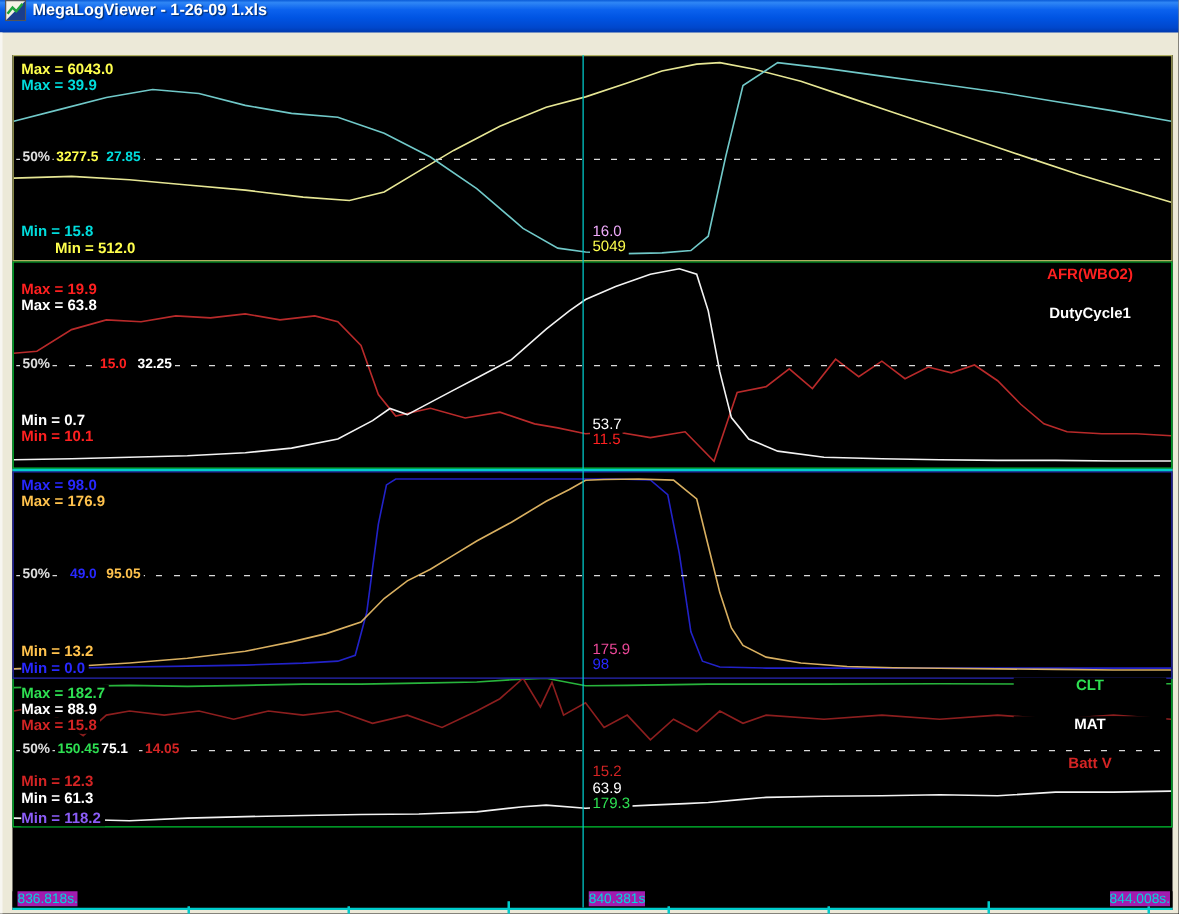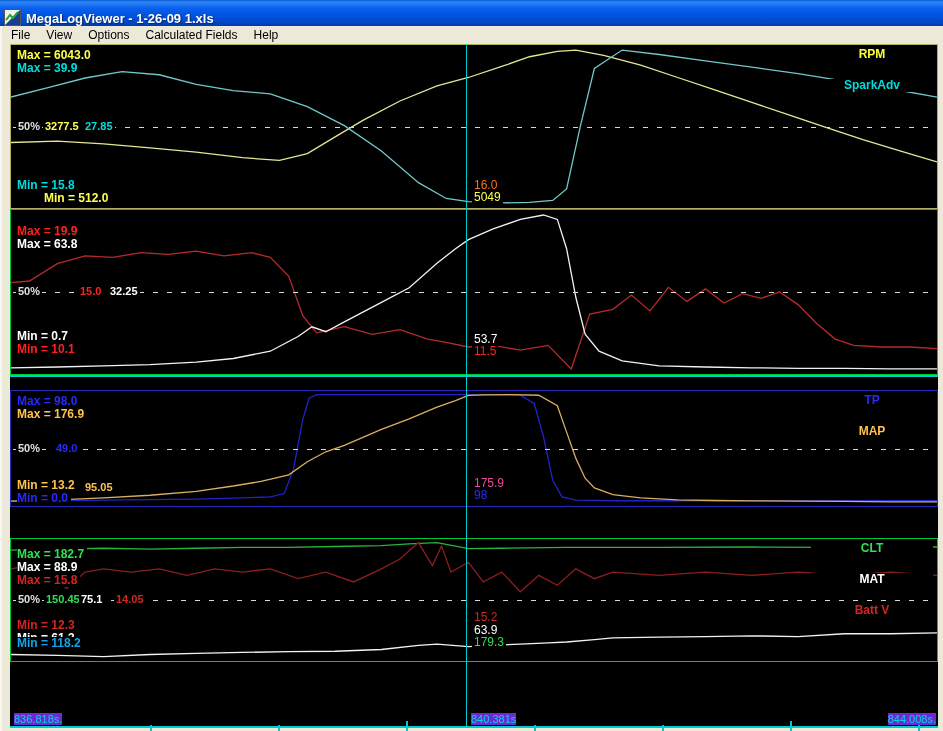--- a/index.html
+++ b/index.html
@@ -1,21 +1,21 @@
 <!DOCTYPE html>
 <html><head>
 <meta charset="utf-8">
 <style>
   html,body{margin:0;padding:0;background:#000;}
   .window{position:relative;width:943px;height:731px;background:#ece9d8;
           font-family:"Liberation Sans",sans-serif;overflow:hidden;}
   
   .titlebar{position:absolute;top:0;left:0;right:0;height:26px;
     background:linear-gradient(180deg,#0a5bd8 0%,#2f86f5 8%,#0b62ee 30%,#0054e3 55%,#0047cc 85%,#0039ad 100%);
-    display:flex;align-items:flex-end;padding-left:4px;gap:5px;}
+    display:flex;align-items:flex-start;padding-left:4px;gap:5px;}
   .title-text{color:#fff;font-weight:bold;font-size:13px;text-shadow:1px 1px 1px #012a66;}
   .app-icon{width:17px;height:17px;display:inline-block;}
   
   .menubar{position:absolute;top:26px;left:0;right:0;height:18px;background:#ece9d8;
     display:flex;align-items:center;font-size:12px;color:#000;padding-left:3px;}
   .menu-item{padding:1px 8px 2px 8px;cursor:default;}
   
   .chart-area{position:absolute;left:10px;top:44px;width:928px;height:684px;background:#000;}
   .panel{position:absolute;left:0;width:100%;box-sizing:border-box;background:#000;}
   .panel svg{position:absolute;left:0;top:0;width:100%;height:100%;display:block;}
@@ -24,120 +24,112 @@
   .pl{position:absolute;white-space:nowrap;background:#000;z-index:6;line-height:13px;}
   .maxmin{font-size:12px;font-weight:bold;padding-right:3px;}
   .midlab{font-size:11px;font-weight:bold;padding:0 2px;top:calc(50% - 7px);}
   .namecol{position:absolute;left:800px;width:122px;text-align:center;z-index:6;}
   .namecol div{font-size:12px;font-weight:bold;background:#000;display:inline-block;padding:0 2px;line-height:13px;}
   .curlab{font-size:12px;font-weight:normal;left:461px;padding:0 2px;}
   .sep{position:absolute;left:0;width:100%;z-index:3;}
   .cursor-line{position:absolute;top:0;width:1px;height:682px;background:#00cccc;z-index:5;}
   
   .time-axis{position:absolute;left:0;width:100%;top:669px;height:13px;background:#000;z-index:4;}
-  .time-label{position:absolute;top:0;font-size:11px;color:#00d9d9;background:#6d28d9;z-index:6;}
+  .time-label{position:absolute;top:0;font-size:11px;color:#00d9d9;background:#a21caf;z-index:6;}
   .tick{position:absolute;bottom:-6px;width:2px;background:#00cccc;}
   .bottom-line{position:absolute;left:0;width:100%;top:682px;height:2px;background:#00cccc;}
   .left-hl{position:absolute;left:0;top:26px;bottom:0;width:2px;background:#f7f6f1;}
 </style>
 </head>
 <body>
 
 <div class="window">
   <div class="titlebar">
     <span class="app-icon">
       <svg width="17" height="17" viewBox="0 0 17 17">
         <rect x="0.5" y="0.5" width="16" height="16" fill="#f4f2e4" stroke="#555"></rect>
         <polygon points="1,16 16,1 16,16" fill="#1b3e8c"></polygon>
         <polyline points="2,11 6,6 9,9 14,3" fill="none" stroke="#1fa33c" stroke-width="2"></polyline>
       </svg>
     </span>
     <span class="title-text">MegaLogViewer - 1-26-09 1.xls</span>
   </div>
 
-  <div class="menubar">
-      <span class="menu-item">File</span>
-      <span class="menu-item">View</span>
-      <span class="menu-item">Options</span>
-      <span class="menu-item">Calculated Fields</span>
-      <span class="menu-item">Help</span>
-    </div>
 
   <div class="chart-area" id="chart-area">
       <div class="panel" style="top: 494px; height: 124px; border: 1px solid rgb(0, 198, 50);">
         <svg viewBox="0 0 1000 171" preserveAspectRatio="none">
           <polyline points="0.0,15.5 50.0,14.2 100.0,13.0 150.0,14.2 200.0,13.0 250.0,11.7 300.0,11.7 350.0,10.5 400.0,9.2 430.0,6.7 460.0,5.0 494.0,13.5 530.0,13.0 600.0,11.7 700.0,11.7 800.0,11.2 900.0,11.7 940.0,7.2 970.0,11.2 1000.0,11.2" fill="none" stroke="#28b43c" stroke-width="1.3" vector-effect="non-scaling-stroke"></polyline>
           <polyline points="0.0,161.9 50.0,163.1 100.0,164.8 150.0,161.9 200.0,160.2 250.0,159.0 300.0,157.8 350.0,157.3 400.0,154.9 440.0,149.1 460.0,147.3 494.0,150.8 520.0,149.1 550.0,147.3 580.0,145.6 600.0,144.4 630.0,140.9 650.0,138.6 700.0,137.4 750.0,136.8 800.0,135.7 850.0,136.8 900.0,132.8 950.0,132.8 1000.0,131.6" fill="none" stroke="#f2f2f2" stroke-width="1.3" vector-effect="non-scaling-stroke"></polyline>
           <polyline points="0.0,41.8 20.0,37.2 40.0,51.0 60.0,69.4 80.0,46.4 100.0,41.8 130.0,46.4 160.0,41.8 190.0,51.0 220.0,41.8 250.0,46.4 280.0,41.8 310.0,55.6 340.0,46.4 370.0,60.2 400.0,41.8 420.0,28.0 440.0,5.0 455.0,37.2 465.0,9.6 475.0,46.4 494.0,32.6 510.0,60.2 530.0,46.4 550.0,74.0 570.0,51.0 590.0,64.8 610.0,41.8 630.0,55.6 650.0,46.4 700.0,51.0 750.0,46.4 800.0,51.0 850.0,46.4 900.0,51.0 950.0,46.4 1000.0,51.0" fill="none" stroke="#8c1e1e" stroke-width="1.3" vector-effect="non-scaling-stroke"></polyline>
         </svg>
         <div class="midline"></div>
         <div class="pl maxmin" style="color: rgb(46, 224, 82); left: 6px; top: 9px;">Max = 182.7</div>
         <div class="pl maxmin" style="color: rgb(255, 255, 255); left: 6px; top: 22px;">Max = 88.9</div>
         <div class="pl maxmin" style="color: rgb(212, 36, 36); left: 6px; top: 35px;">Max = 15.8</div>
         <div class="pl maxmin" style="color: rgb(212, 36, 36); left: 6px; bottom: 29px;">Min = 12.3</div>
         <div class="pl maxmin" style="color: rgb(255, 255, 255); left: 6px; bottom: 16px;">Min = 61.3</div>
-        <div class="pl maxmin" style="color: #0ea5e9; left: 6px; bottom: 11px;">Min = 118.2</div>
+        <div class="pl maxmin" style="color: #8b5cf6; left: 6px; bottom: 0;">Min = 118.2</div>
         <div class="pl midlab" style="color: rgb(224, 224, 224); left: 5px;">50%</div>
         <div class="pl midlab" style="color: rgb(46, 224, 82); left: 33px;">150.45</div>
         <div class="pl midlab" style="color: rgb(255, 255, 255); left: 68px;">75.1</div>
         <div class="pl midlab" style="color: rgb(212, 36, 36); left: 103px;">14.05</div>
         <div class="pl curlab" style="color: rgb(212, 36, 36); bottom: 37px;">15.2</div>
         <div class="pl curlab" style="color: rgb(255, 255, 255); bottom: 24.5px;">63.9</div>
         <div class="pl curlab" style="color: rgb(46, 224, 82); bottom: 12px;">179.3</div>
         <div class="namecol" style="top: 3px;"><div style="display: block;"><span style="color: rgb(46, 224, 82);">CLT</span></div><br><div style="display: block;"><span style="color: rgb(255, 255, 255);">MAT</span></div><br><div style="display: block;"><span style="color: rgb(212, 36, 36);">Batt V</span></div><br></div>
       </div>
-      <div class="panel" style="top: 346px; height: 117px; border: 1px solid rgb(40, 40, 184);">
+      <div class="panel" style="top: 333px; height: 166px; border: 1px solid rgb(40, 40, 184);">
         <svg viewBox="0 0 1000 157" preserveAspectRatio="none">
           <polyline points="0.0,150.5 50.0,149.8 100.0,149.0 150.0,148.3 200.0,147.5 250.0,146.0 280.0,144.5 295.0,140.0 305.0,107.0 315.0,39.5 322.0,9.5 330.0,5.0 400.0,5.0 450.0,5.0 494.0,5.0 520.0,5.0 550.0,5.7 565.0,17.0 575.0,62.0 585.0,122.0 595.0,144.5 610.0,149.0 650.0,149.8 700.0,149.8 800.0,149.8 900.0,149.8 1000.0,149.8" fill="none" stroke="#2222c8" stroke-width="1.3" vector-effect="non-scaling-stroke"></polyline>
           <polyline points="0.0,150.4 50.0,148.6 100.0,145.9 150.0,142.3 200.0,136.9 240.0,129.7 270.0,123.4 300.0,114.5 320.0,96.5 340.0,83.0 360.0,74.1 380.0,63.3 400.0,52.5 430.0,38.1 460.0,22.0 480.0,13.0 494.0,5.9 510.0,5.4 540.0,5.0 570.0,5.8 590.0,20.2 600.0,56.1 610.0,92.0 620.0,119.0 630.0,132.4 650.0,141.4 680.0,145.9 720.0,148.6 760.0,149.5 800.0,149.9 850.0,150.4 900.0,150.8 950.0,151.3 1000.0,151.3" fill="none" stroke="#d8af60" stroke-width="1.3" vector-effect="non-scaling-stroke"></polyline>
         </svg>
         <div class="midline"></div>
         <div class="pl maxmin" style="color: rgb(40, 40, 255); left: 6px; top: 4px;">Max = 98.0</div>
         <div class="pl maxmin" style="color: rgb(255, 194, 77); left: 6px; top: 17px;">Max = 176.9</div>
         <div class="pl maxmin" style="color: rgb(255, 194, 77); left: 6px; bottom: 14px;">Min = 13.2</div>
         <div class="pl maxmin" style="color: rgb(40, 40, 255); left: 6px; bottom: 1px;">Min = 0.0</div>
         <div class="pl midlab" style="color: rgb(224, 224, 224); left: 5px;">50%</div>
         <div class="pl midlab" style="color: rgb(40, 40, 255); left: 43px;">49.0</div>
-        <div class="pl midlab" style="color: rgb(255, 194, 77); left: 72px; margin-top: 39px;">95.05</div>
+        <div class="pl midlab" style="color: rgb(255, 194, 77); left: 72px;">95.05</div>
         <div class="pl curlab" style="color: #ec4899; bottom: 16.5px;">175.9</div>
         <div class="pl curlab" style="color: rgb(40, 40, 255); bottom: 4px;">98</div>
-        <div class="namecol" style="top: 3px;"><div style="display: block;"><span style="color: rgb(40, 40, 255);">TP</span></div><br><div style="display: block;"><span style="color: rgb(255, 194, 77);">MAP</span></div><br></div>
       </div>
       <div class="panel" style="top: 165px; height: 166px; border: 1px solid rgb(0, 198, 50);">
         <svg viewBox="0 0 1000 164" preserveAspectRatio="none">
           <polyline points="0.0,72.6 20.0,71.0 50.0,53.7 80.0,45.9 110.0,47.4 140.0,42.7 170.0,44.3 200.0,41.1 230.0,45.9 260.0,42.7 280.0,47.4 300.0,66.3 315.0,105.6 330.0,122.9 360.0,116.6 390.0,124.4 420.0,119.7 450.0,129.1 470.0,132.3 494.0,137.0 520.0,135.4 550.0,140.1 580.0,135.4 605.0,159.0 625.0,104.0 650.0,99.3 670.0,85.1 690.0,100.9 710.0,77.3 730.0,91.4 750.0,78.9 770.0,93.0 790.0,83.6 810.0,88.3 830.0,82.0 850.0,94.6 870.0,113.4 890.0,129.1 910.0,135.4 940.0,137.0 970.0,137.0 1000.0,138.6" fill="none" stroke="#b82a2a" stroke-width="1.3" vector-effect="non-scaling-stroke"></polyline>
           <polyline points="0.0,157.8 50.0,157.0 100.0,155.8 150.0,154.6 200.0,152.2 240.0,148.5 280.0,141.2 310.0,126.5 325.0,116.8 340.0,121.7 360.0,111.9 380.0,102.1 400.0,92.4 430.0,77.7 460.0,53.3 480.0,38.7 494.0,29.6 520.0,19.2 550.0,9.4 575.0,5.0 590.0,9.4 600.0,38.7 610.0,87.5 620.0,124.1 635.0,141.2 660.0,150.9 700.0,155.8 750.0,157.0 800.0,157.8 850.0,158.3 900.0,158.3 950.0,158.8 1000.0,158.8" fill="none" stroke="#f2f2f2" stroke-width="1.3" vector-effect="non-scaling-stroke"></polyline>
         </svg>
         <div class="midline"></div>
         <div class="pl maxmin" style="color: rgb(255, 32, 32); left: 6px; top: 15px;">Max = 19.9</div>
         <div class="pl maxmin" style="color: rgb(255, 255, 255); left: 6px; top: 28px;">Max = 63.8</div>
         <div class="pl maxmin" style="color: rgb(255, 255, 255); left: 6px; bottom: 31px;">Min = 0.7</div>
         <div class="pl maxmin" style="color: rgb(255, 32, 32); left: 6px; bottom: 18px;">Min = 10.1</div>
         <div class="pl midlab" style="color: rgb(224, 224, 224); left: 5px;">50%</div>
         <div class="pl midlab" style="color: rgb(255, 32, 32); left: 67px;">15.0</div>
         <div class="pl midlab" style="color: rgb(255, 255, 255); left: 97px;">32.25</div>
         <div class="pl curlab" style="color: rgb(255, 255, 255); bottom: 28.5px;">53.7</div>
         <div class="pl curlab" style="color: rgb(255, 32, 32); bottom: 16px;">11.5</div>
+        <div class="namecol" style="top: 3px;"><div style="display: block;"><span style="color: rgb(255, 32, 32);">AFR(WBO2)</span></div><br><div style="display: block;"><span style="color: rgb(255, 255, 255);">DutyCycle1</span></div><br></div>
       </div>
       <div class="panel" style="top: 0px; height: 165px; border: 1px solid rgb(176, 176, 96);">
         <svg viewBox="0 0 1000 161" preserveAspectRatio="none">
           <polyline points="0.0,96.3 50.0,94.9 100.0,97.6 150.0,101.7 200.0,105.8 250.0,111.3 290.0,114.0 320.0,107.2 350.0,90.8 380.0,74.4 420.0,55.3 460.0,40.3 494.0,32.1 530.0,21.2 560.0,11.6 590.0,6.2 610.0,5.0 640.0,10.3 680.0,19.8 720.0,32.1 760.0,44.4 800.0,56.7 840.0,69.0 880.0,81.3 920.0,93.5 960.0,104.5 1000.0,115.4" fill="none" stroke="#e6e694" stroke-width="1.3" vector-effect="non-scaling-stroke"></polyline>
           <polyline points="0.0,51.4 40.0,42.0 80.0,32.6 120.0,26.3 160.0,29.4 200.0,38.8 240.0,45.1 280.0,48.2 320.0,60.8 360.0,79.6 400.0,104.6 440.0,136.0 470.0,151.6 494.0,154.7 530.0,156.0 560.0,155.4 585.0,153.5 600.0,142.2 615.0,79.6 630.0,23.2 660.0,5.0 700.0,9.4 750.0,15.7 800.0,21.9 850.0,28.2 900.0,35.7 950.0,43.2 1000.0,51.4" fill="none" stroke="#70c8c8" stroke-width="1.3" vector-effect="non-scaling-stroke"></polyline>
         </svg>
         <div class="midline"></div>
         <div class="pl maxmin" style="color: rgb(255, 255, 77); left: 6px; top: 4px;">Max = 6043.0</div>
         <div class="pl maxmin" style="color: rgb(0, 220, 220); left: 6px; top: 17px;">Max = 39.9</div>
         <div class="pl maxmin" style="color: rgb(0, 220, 220); left: 6px; bottom: 16px;">Min = 15.8</div>
         <div class="pl maxmin" style="color: rgb(255, 255, 77); left: 6px; bottom: 3px; padding-left: 27px;">Min = 512.0</div>
         <div class="pl midlab" style="color: rgb(224, 224, 224); left: 5px;">50%</div>
         <div class="pl midlab" style="color: rgb(255, 255, 77); left: 32px;">3277.5</div>
         <div class="pl midlab" style="color: rgb(0, 220, 220); left: 72px;">27.85</div>
-        <div class="pl curlab" style="color: #f97316; bottom: 16.5px;">16.0</div>
+        <div class="pl curlab" style="color: #f0abfc; bottom: 16.5px;">16.0</div>
         <div class="pl curlab" style="color: rgb(255, 255, 77); bottom: 4px;">5049</div>
-        <div class="namecol" style="top: 3px;"><div style="display: block;"><span style="color: rgb(255, 255, 51);">RPM</span></div><br><div style="display: block;"><span style="color: rgb(0, 220, 220);">SparkAdv</span></div><br></div>
       </div>
 
     <div class="sep" style="top:331px;height:2px;background:#00cccc;"></div>
     <div class="time-axis">
       <span class="time-label" style="left:4px;">836.818s.</span>
       <span class="time-label" style="left:461px;">840.381s</span>
       <span class="time-label" style="right:2px;text-align:center;">844.008s.</span>
     <div class="tick" style="left: 140px; height: 7px;"></div>
         <div class="tick" style="left: 268px; height: 7px;"></div>
         <div class="tick" style="left: 396px; height: 11px;"></div>

